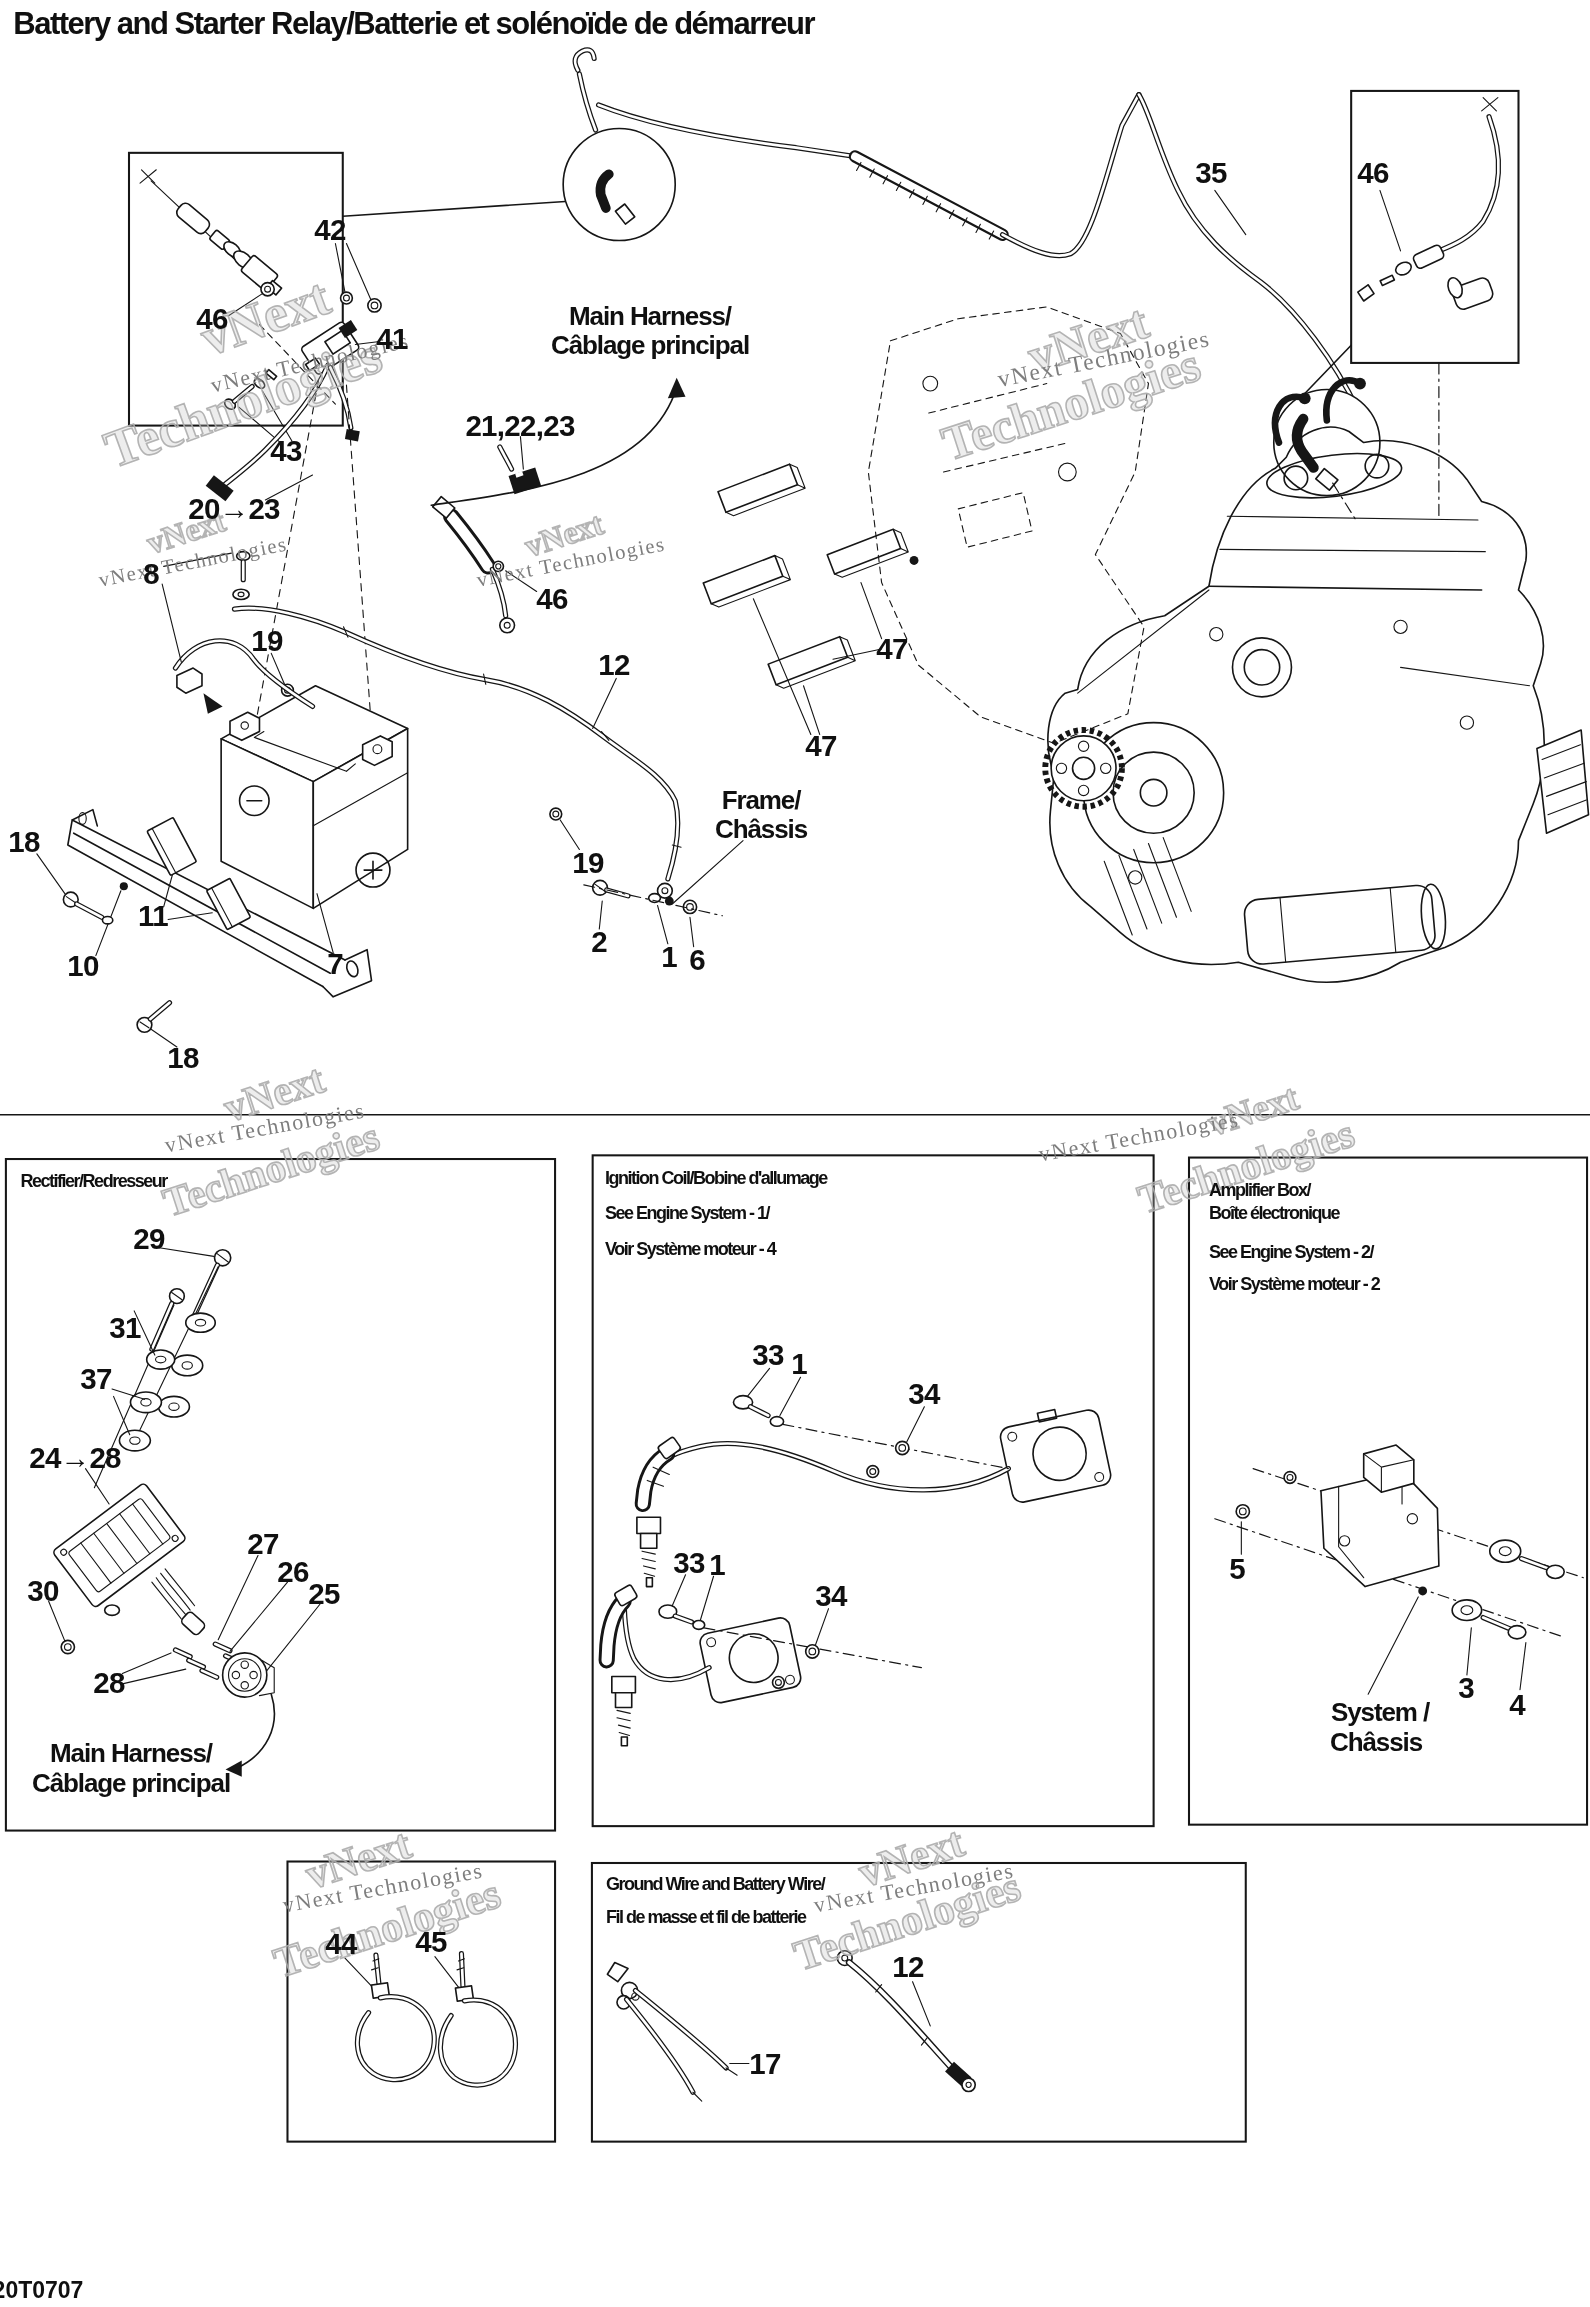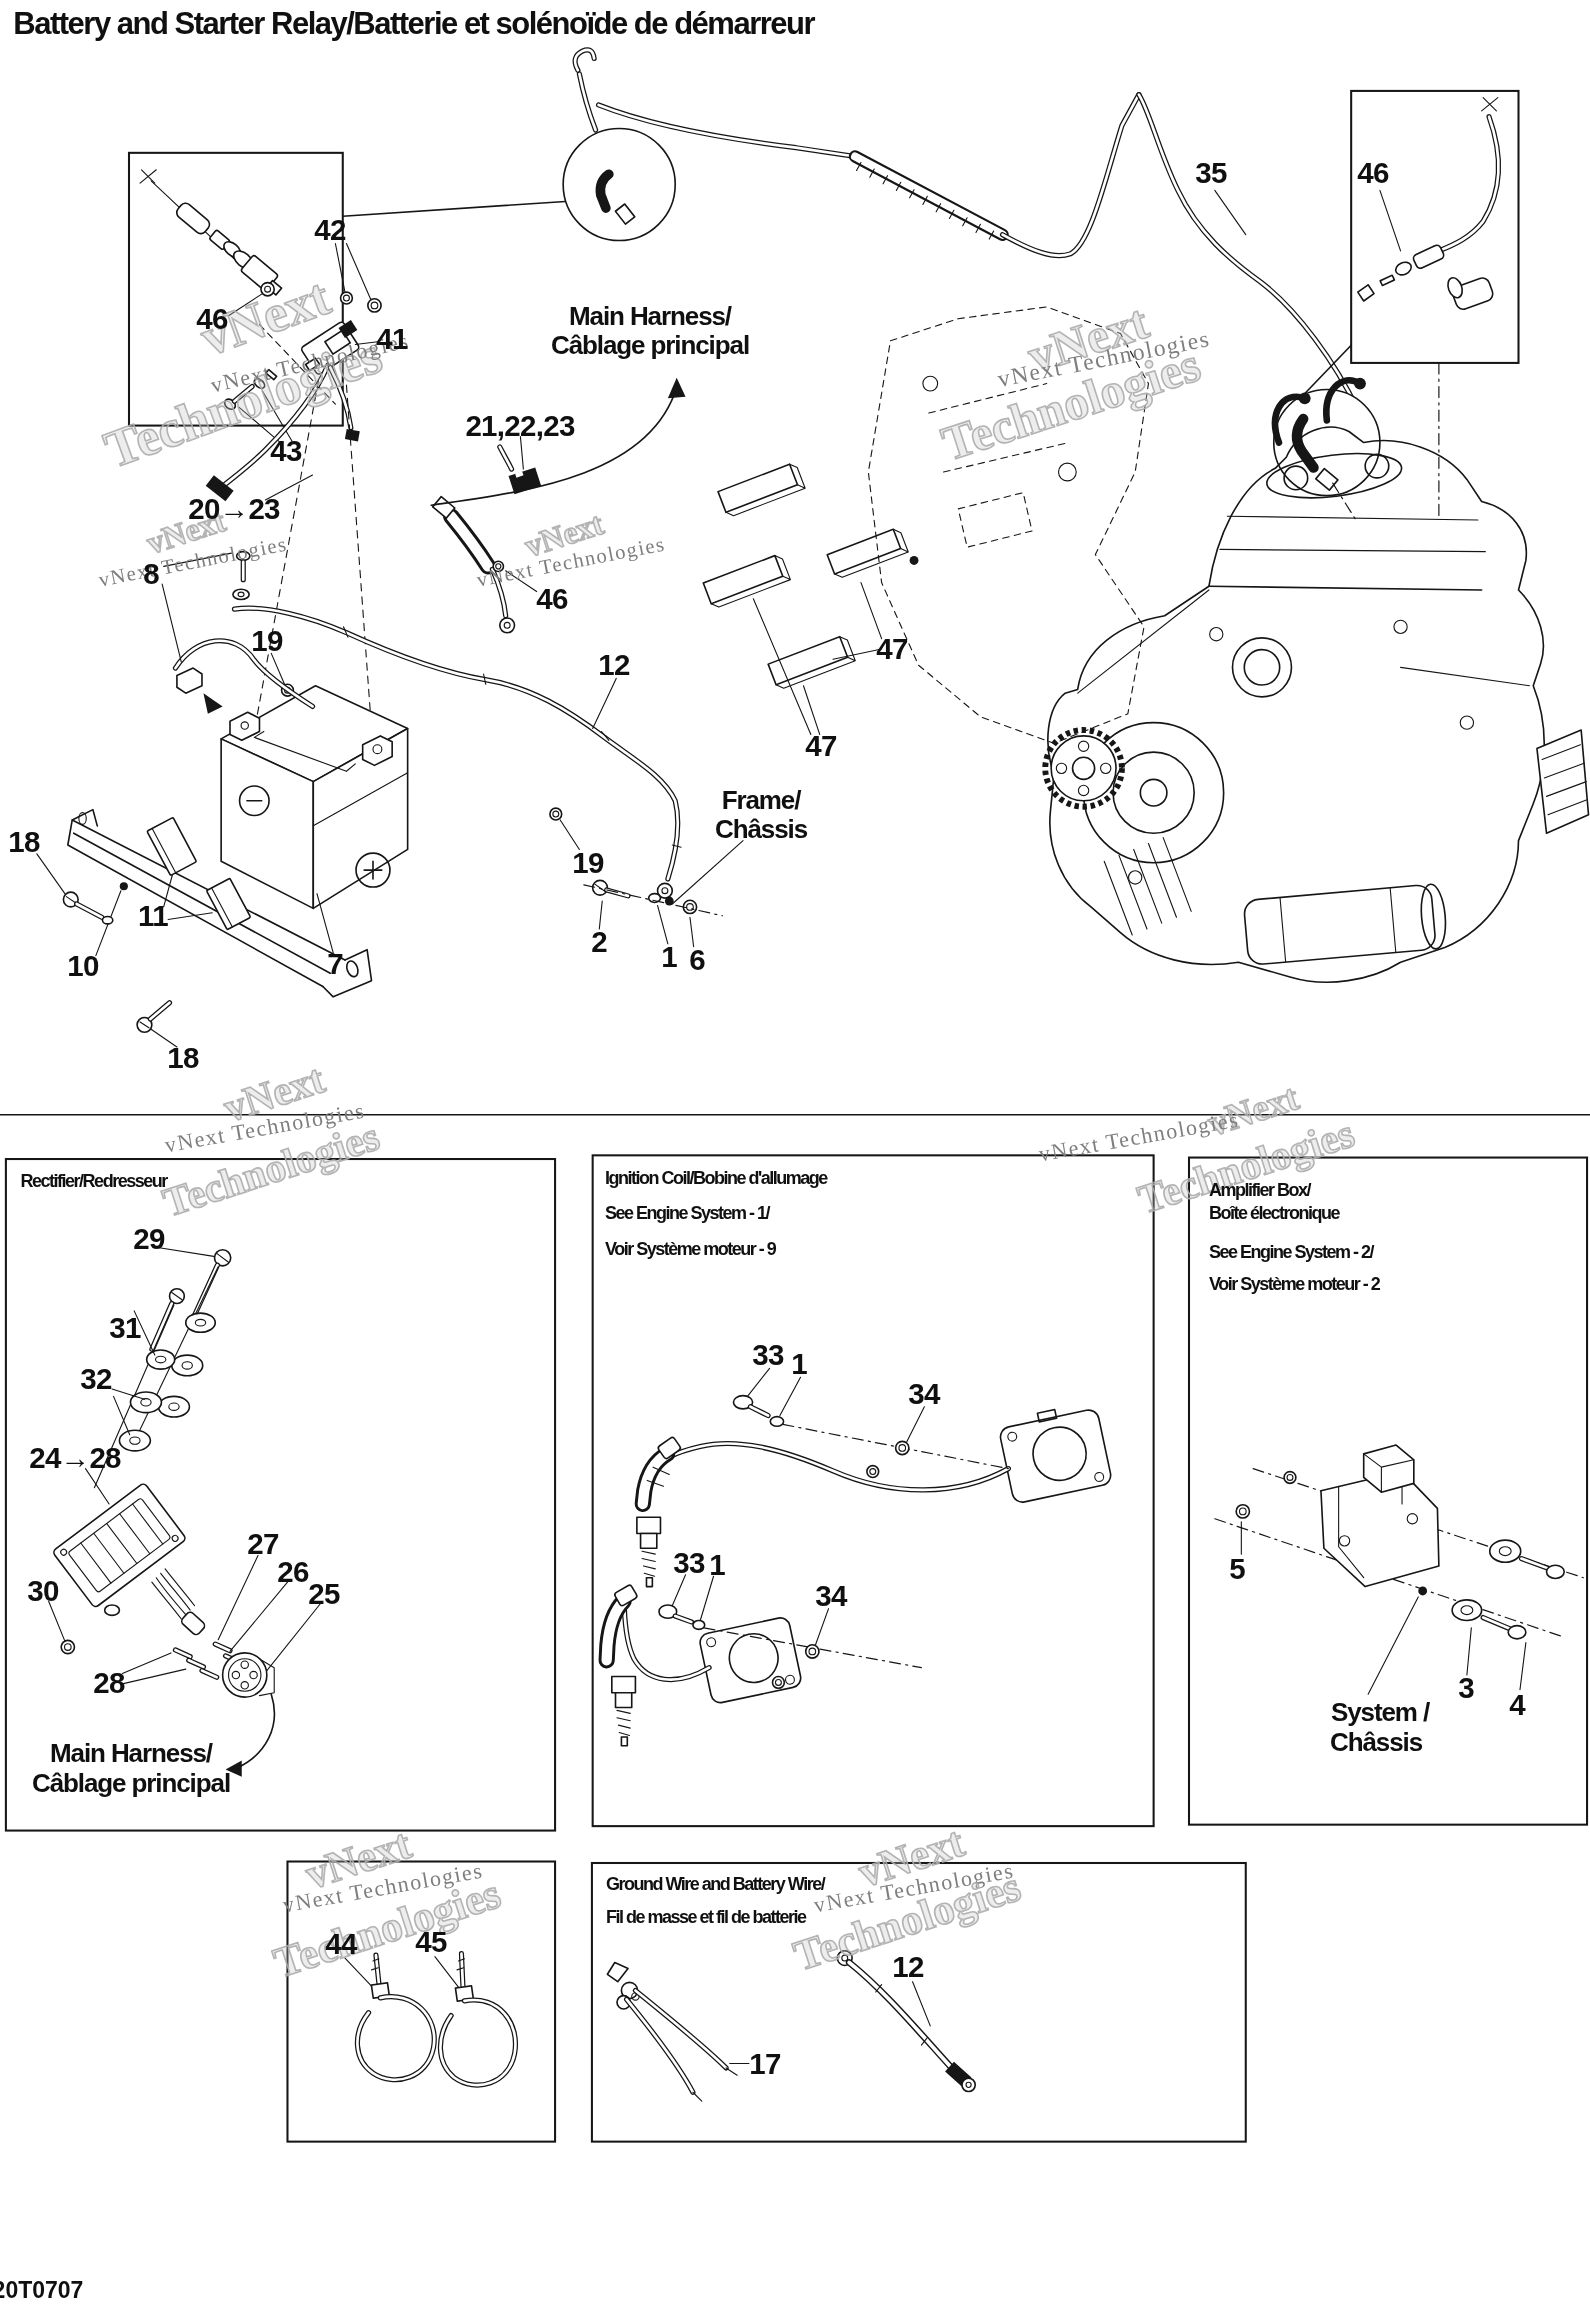--- a/index.html
+++ b/index.html
@@ -530,33 +530,33 @@
   <div class="co" style="left:83px;top:966px;">10</div>
   <div class="co" style="left:335px;top:964px;">7</div>
   <div class="co" style="left:599px;top:942px;">2</div>
   <div class="co" style="left:669px;top:957px;">1</div>
   <div class="co" style="left:697px;top:960px;">6</div>
   <div class="co" style="left:183px;top:1058px;">18</div>
 
   <div class="hd" style="left:20.6px;top:1171px;">Rectifier/Redresseur</div>
   <div class="co" style="left:149px;top:1239px;">29</div>
   <div class="co" style="left:125px;top:1302px;margin-top:26px;">31</div>
-  <div class="co" style="left:96px;top:1379px;">32</div>
+  <div class="co" style="left:96px;top:1379px;">37</div>
   <div class="co" style="left:75px;top:1458px;">24→28</div>
   <div class="co" style="left:43px;top:1591px;">30</div>
   <div class="co" style="left:109px;top:1683px;">28</div>
   <div class="co" style="left:263px;top:1544px;">27</div>
   <div class="co" style="left:293px;top:1572px;">26</div>
   <div class="co" style="left:324px;top:1594px;">25</div>
   <div class="ann" style="left:131px;top:1753px;">Main Harness/</div>
   <div class="ann" style="left:131px;top:1783px;">Câblage principal</div>
 
   <div class="hd" style="left:605px;top:1168px;">Ignition Coil/Bobine d'allumage</div>
   <div class="hd" style="left:605px;top:1203px;">See Engine System - 1/</div>
-  <div class="hd" style="left:605px;top:1239px;">Voir Système moteur - 9</div>
+  <div class="hd" style="left:605px;top:1239px;">Voir Système moteur - 4</div>
   <div class="co" style="left:768px;top:1355px;">33</div>
   <div class="co" style="left:799px;top:1364px;">1</div>
   <div class="co" style="left:924px;top:1394px;">34</div>
   <div class="co" style="left:689px;top:1563px;">33</div>
   <div class="co" style="left:717px;top:1565px;">1</div>
   <div class="co" style="left:831px;top:1596px;">34</div>
 
   <div class="hd" style="left:1209px;top:1171px;margin-top:9px;">Amplifier Box/</div>
   <div class="hd" style="left:1209px;top:1203px;">Boîte électronique</div>
   <div class="hd" style="left:1209px;top:1242px;">See Engine System - 2/</div>

